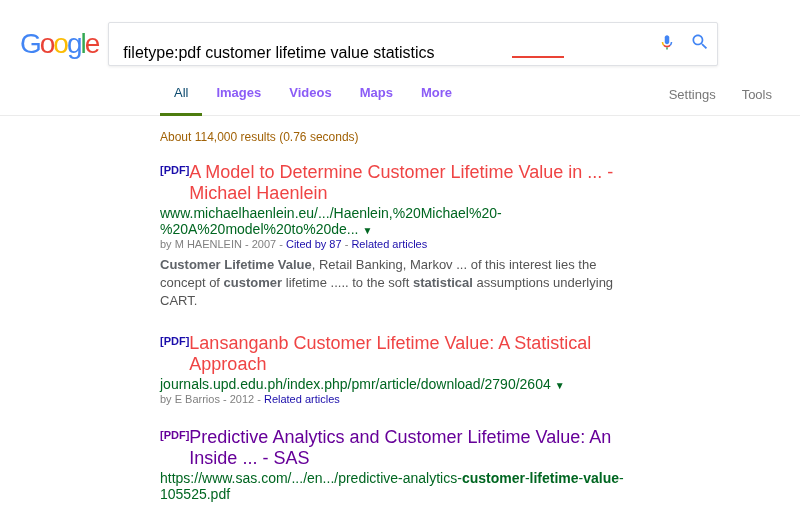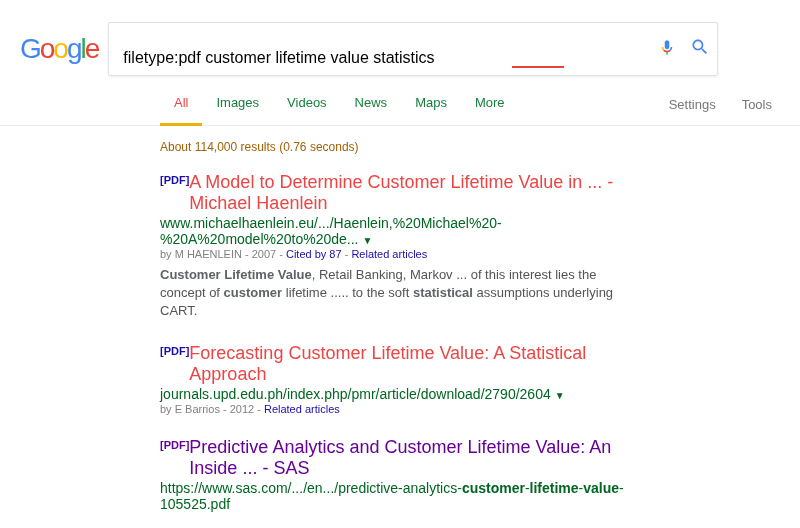--- a/index.html
+++ b/index.html
@@ -8,28 +8,28 @@
     .header { display: flex; align-items: center; padding: 22px 12px 8px 12px; gap: 10px; }
     .logo { display: flex; align-items: center; font-size: 28px; font-weight: 500; letter-spacing: -2px; margin-left: 8px; }
     .logo span:nth-child(1) { color: #4285F4; }
     .logo span:nth-child(2) { color: #EA4335; }
     .logo span:nth-child(3) { color: #FBBC05; }
     .logo span:nth-child(4) { color: #4285F4; }
     .logo span:nth-child(5) { color: #34A853; }
     .logo span:nth-child(6) { color: #EA4335; }
     
     .search-wrap { flex: 1; position: relative; max-width: 610px; }
-    .search-box { width: 100%; height: 54px; border: 1px solid #dfe1e5; border-radius: 2px; padding: 18px 80px 0 14px; font-size: 16px; outline: none; box-shadow: 0 1px 3px rgba(0,0,0,0.08); }
+    .search-box { width: 100%; height: 44px; border: 1px solid #dfe1e5; border-radius: 2px; padding: 18px 80px 0 14px; font-size: 16px; outline: none; box-shadow: 0 1px 3px rgba(0,0,0,0.08); }
     .search-icons { position: absolute; right: 8px; top: 50%; transform: translateY(-50%); display: flex; gap: 14px; align-items: center; }
     .underline { position: absolute; bottom: 8px; left: 404px; width: 52px; height: 2px; background: #EA4335; }
     
     .nav-row { display: flex; align-items: center; padding: 0 0 0 160px; border-bottom: 1px solid #ebebeb; height: 42px; }
     .nav-tabs { display: flex; gap: 0; }
-    .nav-tab { padding: 0 14px; font-size: 13px; color: #15803d; cursor: pointer; line-height: 40px; }
-    .nav-tab.active { color: #ef4444; border-bottom: 3px solid #eab308; font-weight: 500; }
+    .nav-tab { padding: 0 14px; font-size: 13px; color: #8b5cf6; cursor: pointer; line-height: 40px; font-weight: bold; }
+    .nav-tab.active { color: #0c4a6e; border-bottom: 3px solid #4d7c0f; font-weight: 500; }
     .nav-right { margin-left: auto; display: flex; gap: 26px; padding-right: 28px; font-size: 13px; color: #777; }
     .nav-right span { cursor: pointer; }
     
     .content { padding: 14px 0 0 160px; max-width: 630px; }
     .stats { font-size: 12px; color: #a16207; margin-bottom: 18px; }
     
     .result { margin-bottom: 22px; }
     .result-title-row { display: flex; align-items: baseline; }
     .pdf-badge { color: #1a0dab; font-size: 11px; font-weight: bold; position: relative; top: -4px; }
     .pdf-badge::before { content: "["; }
@@ -77,21 +77,20 @@
       </span>
     </div>
   </div>
 </div>
 
 <div class="nav-row">
   <div class="nav-tabs">
     <div class="nav-tab active">All</div>
     <div class="nav-tab">Images</div>
     <div class="nav-tab">Videos</div>
-    <div class="nav-tab">News</div>
     <div class="nav-tab">Maps</div>
     <div class="nav-tab">More</div>
   </div>
   <div class="nav-right">
     <span>Settings</span>
     <span>Tools</span>
   </div>
 </div>
 
 <div class="content">
@@ -107,21 +106,21 @@
     </div>
     <div class="result-meta">
       <span>by M HAENLEIN - 2007 - </span><a>Cited by 87</a> - <a>Related articles</a>
     </div>
     <div class="result-snippet"><span class="bold">Customer Lifetime Value</span>, Retail Banking, Markov ... of this interest lies the concept of <span class="bold">customer</span> lifetime ..... to the soft <span class="bold">statistical</span> assumptions underlying CART.</div>
   </div>
 
   <div class="result">
     <div class="result-title-row">
       <span class="pdf-badge">PDF</span>
-      <a class="result-title">Forecasting Customer Lifetime Value: A Statistical Approach</a>
+      <a class="result-title">Lansanganb Customer Lifetime Value: A Statistical Approach</a>
     </div>
     <div class="result-url">
       <span>journals.upd.edu.ph/index.php/pmr/article/download/2790/2604</span><span class="dropdown-caret">▼</span>
     </div>
     <div class="result-meta">
       <span>by E Barrios - 2012 - </span><a>Related articles</a>
     </div>
   </div>
 
   <div class="result visited">

